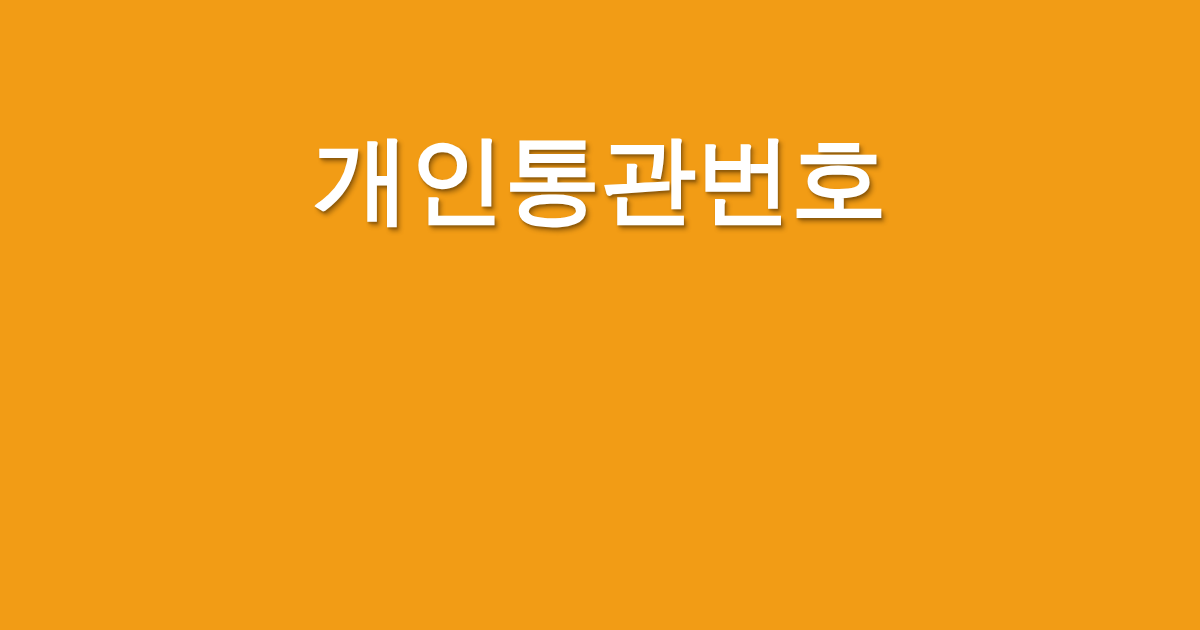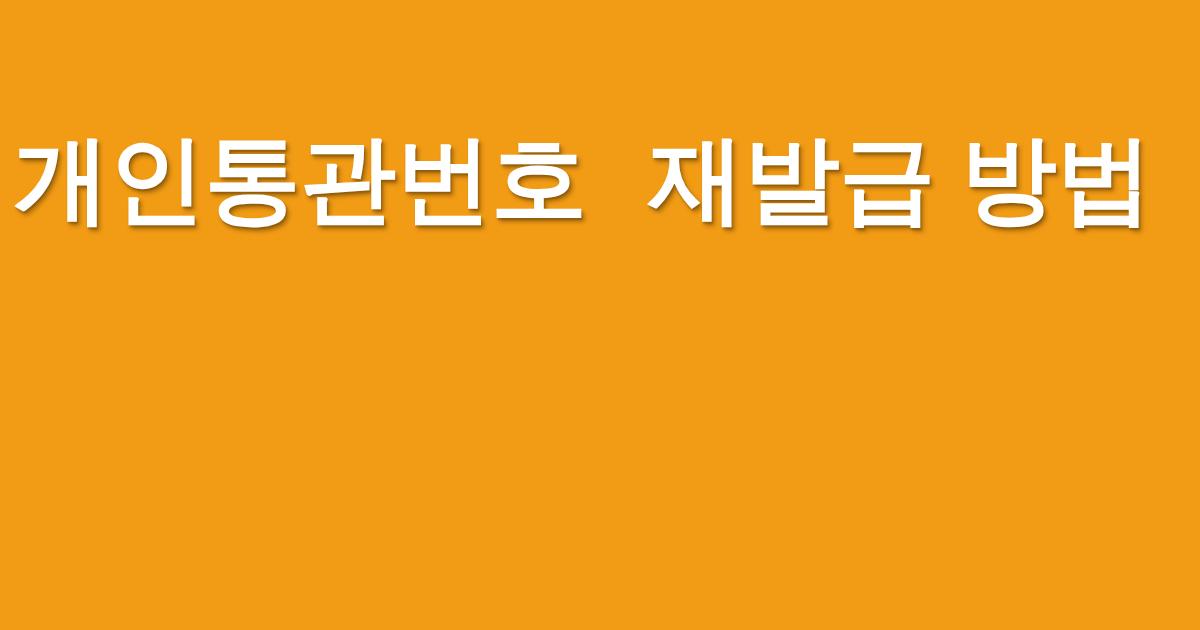--- a/index.html
+++ b/index.html
@@ -26,22 +26,22 @@
     align-items: center;
     justify-content: flex-start;
     overflow: hidden;
   }
 
   
   .title-block {
     width: 100%;
     margin-top: 116px;
     display: flex;
-    flex-direction: row;
-    align-items: flex-end;
+    flex-direction: column;
+    align-items: flex-start;
     text-align: center;
   }
 
   .headline-line {
     display: block;
     width: 100%;
     color: #ffffff;
     font-weight: 700;
     text-align: center;
     white-space: nowrap;
@@ -71,17 +71,16 @@
 </style>
 </head>
 <body>
 
 <div class="thumbnail-card">
 
   <div class="title-block">
 
     <span class="headline-line primary">개인통관번호</span>
 
-    <span class="headline-line secondary">재발급 방법</span>
 
 
   </div>
 </div>
 
 </body></html>

